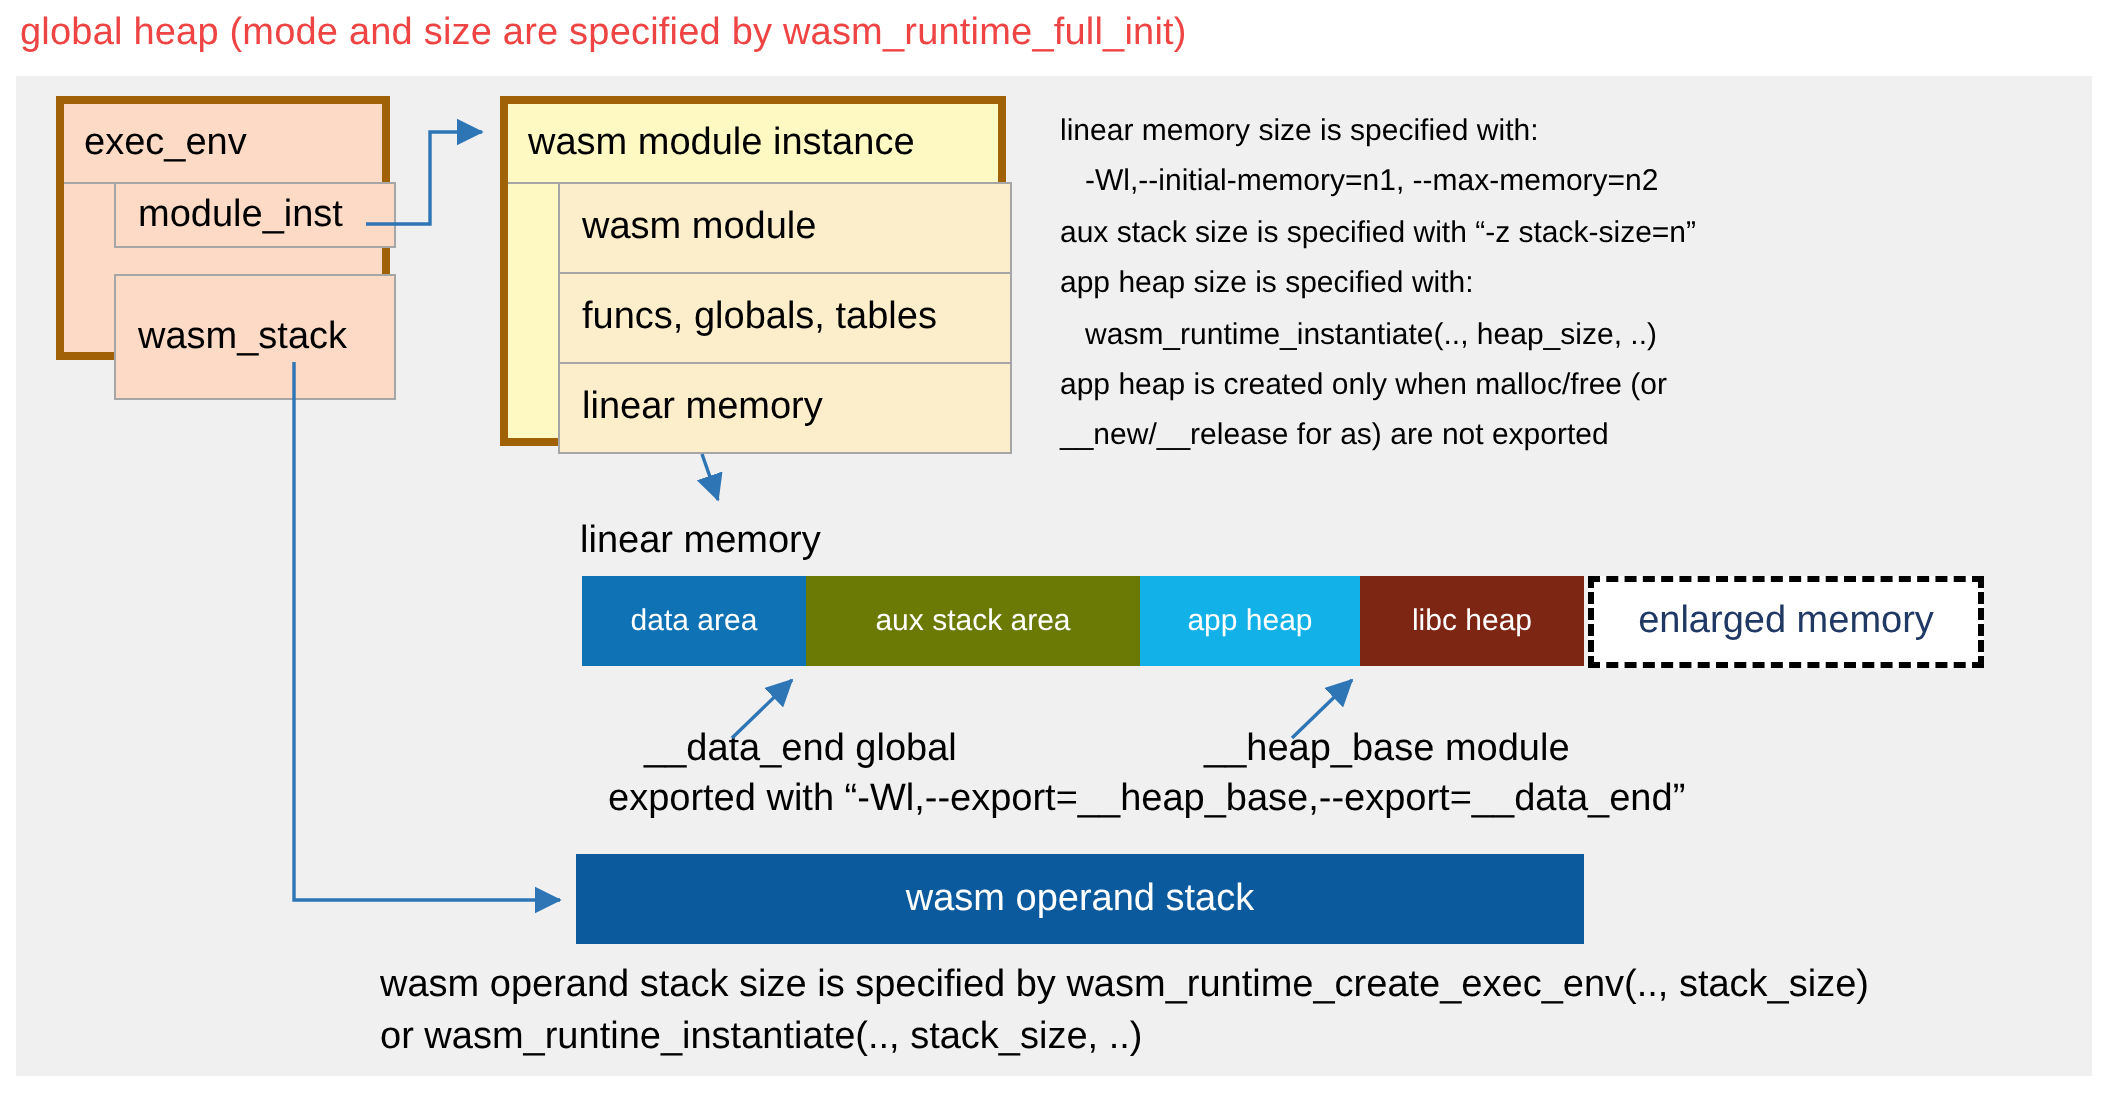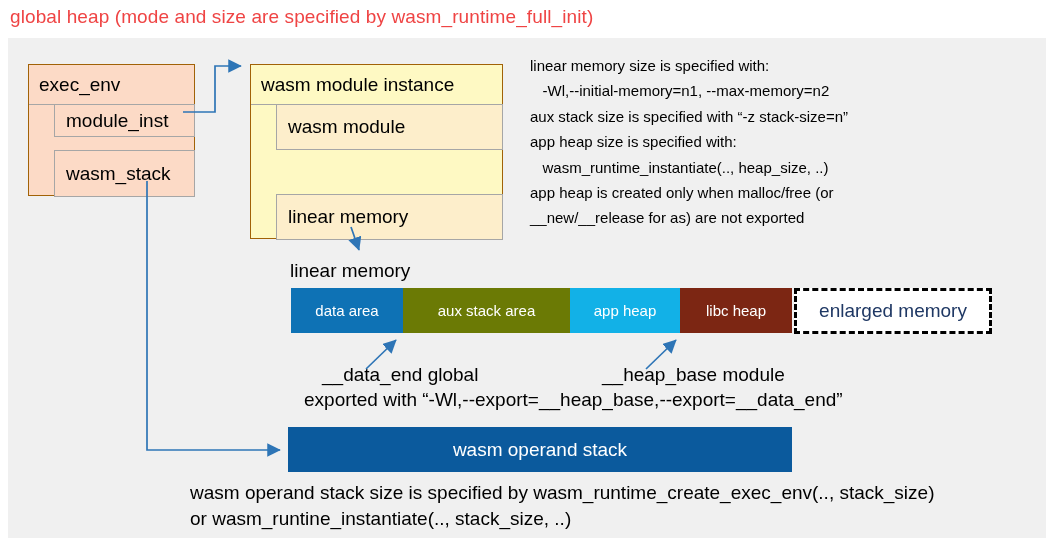--- a/index.html
+++ b/index.html
@@ -10,33 +10,33 @@
   }
   .title {
     position:absolute; left:10px; top:6px; font-size:19px; color:#ef4444;
     letter-spacing:0.1px;
   }
   .canvas {
     position:absolute; left:8px; top:38px; width:1038px; height:500px;
     background:#f0f0f0;
   }
   
-  .struct { position:absolute; border:1px solid #a16207; background:#fcdac6;margin-top:16px; }
+  .struct { position:absolute; border:4px solid #a16207; background:#fcdac6; }
   .struct-header {
     position:absolute; left:0; top:0; width:100%; height:40px;
     display:flex; align-items:center; padding-left:10px; font-size:19px;
     border-bottom:1px solid #a6a6a6;
   }
   .struct-row {
     position:absolute; border:1px solid #a6a6a6; background:#fcdac6;
     display:flex; align-items:center; padding-left:11px; font-size:19px;
   }
   .box-exec   { left:28px;  top:48px; width:167px; height:132px; }
   .box-exec .r1 { left:25px; top:39px;  width:141px; height:33px; }
-  .box-exec .r2 { left:25px; top:85px;  width:141px; height:47px; }
+  .box-exec .r2 { left:25px; top:85px;  width:141px; height:63px; }
   .box-inst   { left:250px; top:48px; width:253px; height:175px; background:#fef9c3; }
   .box-inst .struct-row { background:#fdeecb; }
   .box-inst .r1 { left:25px; top:39px;  width:227px; height:46px; }
   .box-inst .r2 { left:25px; top:84px;  width:227px; height:46px; }
   .box-inst .r3 { left:25px; top:129px; width:227px; height:46px; }
   
   .notes-right {
     position:absolute; left:530px; top:53px; width:515px;
     font-size:15px; line-height:25.4px; white-space:pre-wrap;
   }
@@ -83,20 +83,21 @@
 
   <div class="struct box-exec">
     <div class="struct-header">exec_env</div>
     <div class="struct-row r1">module_inst</div>
     <div class="struct-row r2">wasm_stack</div>
   </div>
 
   <div class="struct box-inst">
     <div class="struct-header">wasm module instance</div>
     <div class="struct-row r1">wasm module</div>
+    <div class="struct-row r2">funcs, globals, tables</div>
     <div class="struct-row r3">linear memory</div>
   </div>
 
   <div class="notes-right"><span>linear memory size is specified with:</span>
 <span>   -Wl,--initial-memory=n1, --max-memory=n2</span>
 <span>aux stack size is specified with “-z stack-size=n”</span>
 <span>app heap size is specified with:</span>
 <span>   wasm_runtime_instantiate(.., heap_size, ..)</span>
 <span>app heap is created only when malloc/free (or</span>
 <span>__new/__release for as) are not exported</span></div>

